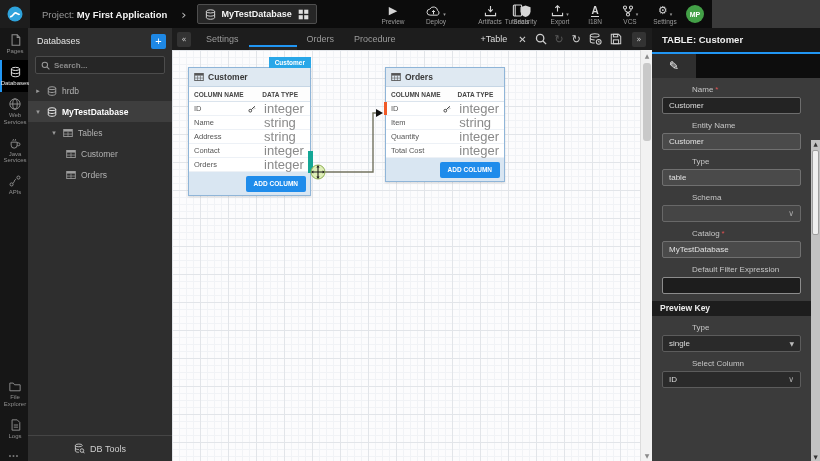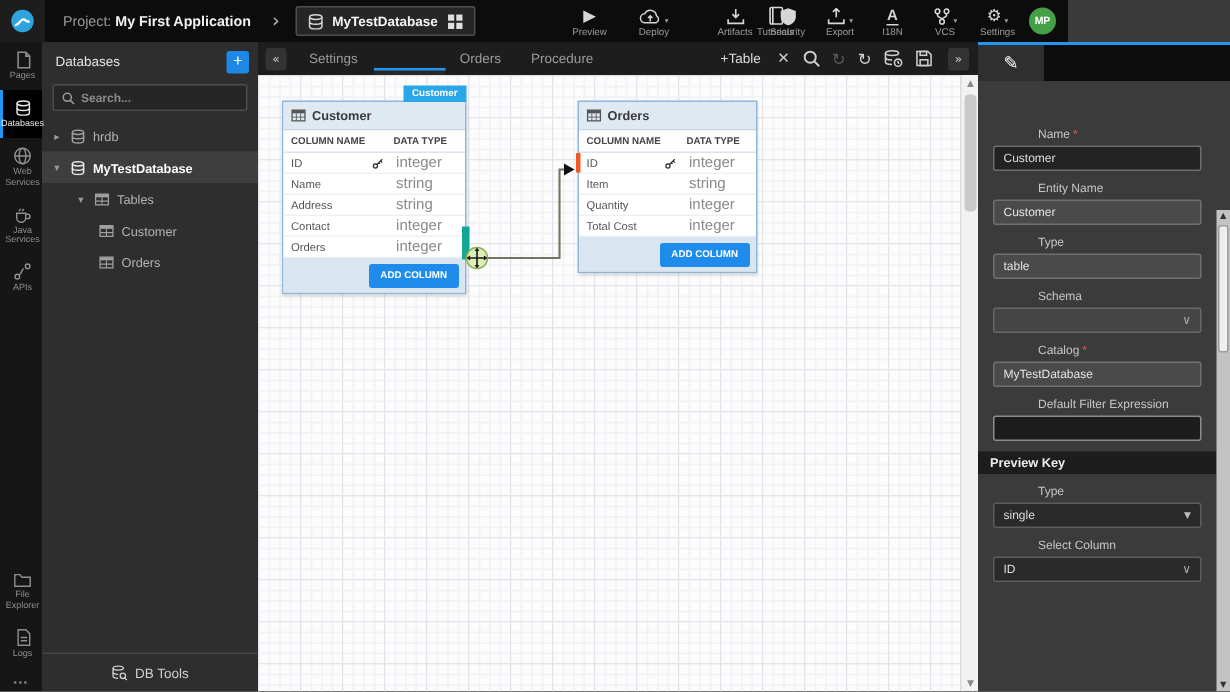--- a/index.html
+++ b/index.html
@@ -69,21 +69,21 @@
 
   
   .tcard { position:absolute; background:#fff; border:1px solid #8fb5d8; box-shadow:0 1px 2px rgba(0,0,0,.15); cursor:pointer; }
   .tcard-badge { position:absolute; right:-1px; top:-11px; height:11px; background:#29a7e8; color:#fff; font-size:6.5px; font-weight:bold; line-height:11px; padding:0 6px; }
   .tcard-head { height:19px; background:#dfe9f2; border-bottom:1px solid #c6d6e5; display:flex; align-items:center; gap:4px; padding:0 5px; font-size:8.5px; font-weight:bold; color:#3a3a3a; }
   .tcard-cols { height:15px; display:flex; align-items:center; background:#fdfdfd; border-bottom:1px solid #dbe4ed; font-size:6.5px; font-weight:bold; color:#444; }
   .tcard-cols span:first-child { flex:1.35; padding-left:5px; }
   .tcard-cols span:last-child { flex:1; padding-left:4px; }
   .trow { position:relative; height:14px; display:flex; align-items:center; border-bottom:1px solid #edf1f6; background:#fff; }
   .trow .cname { flex:1.35; padding:0 4px 0 5px; font-size:7.5px; color:#555; display:flex; align-items:center; justify-content:space-between; }
-  .trow .ctype { flex:1; padding-left:4px; font-size:10px; color:#8a8a8a; }
+  .trow .ctype { flex:1; padding-left:4px; font-size:13px; color:#8a8a8a; }
   .tcard-foot { height:23px; background:#d9e6f2; display:flex; align-items:center; justify-content:flex-end; padding-right:4px; }
   .addcol { height:16px; background:#1f8ceb; color:#fff; border:none; border-radius:2px; font-size:6.5px; font-weight:bold; padding:0 8px; cursor:pointer; }
   .fkbar { position:absolute; left:-2px; top:0; width:3px; height:100%; background:#f05a28; }
   .teal-handle { position:absolute; right:-3px; top:83px; width:5px; height:22px; background:#14a696; cursor:grab; }
 
   
   .inspector { position:absolute; left:652px; top:28px; width:168px; bottom:0; background:#3b3b3b; z-index:30; }
   .ins-head { height:24px; background:#161616; color:#f0f0f0; font-size:9.5px; font-weight:bold; line-height:24px; padding-left:10px; }
   .ins-tabs { height:26px; background:#0d0d0d; border-top:2px solid #2196f3; display:flex; }
   .ins-tab { width:44px; height:100%; background:#2f2f2f; display:flex; align-items:center; justify-content:center; color:#fff; font-size:12px; cursor:pointer; }
@@ -561,20 +561,21 @@
 
       <div class="vscroll">
         <span class="arr glyph" style="top:2px">▲</span>
         <div class="thumb" style="top:13px;height:78px"></div>
         <span class="arr glyph" style="bottom:2px">▼</span>
       </div>
     </div>
   </div>
 
   <div class="inspector">
+    <div class="ins-head">TABLE: Customer</div>
     <div class="ins-tabs">
       <div class="ins-tab">
         <span class="glyph">✎</span>
       </div>
     </div>
     <div class="ins-body">
 
       <div class="field">
         <div class="flabel"><span>Name</span><span class="req">*</span></div>
         <input class="inp editable" value="Customer" style="">

